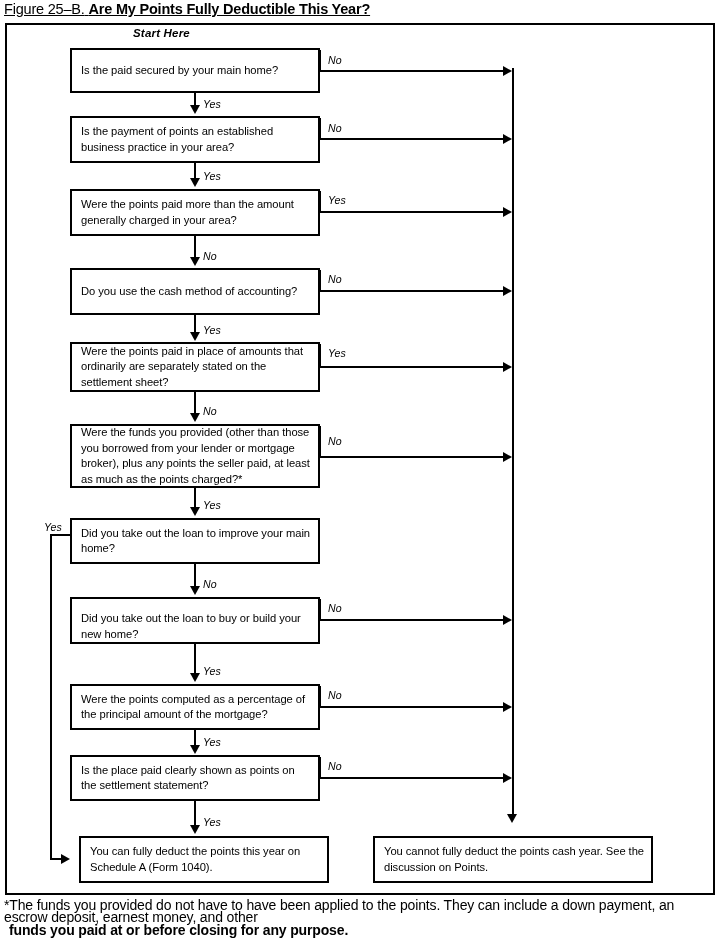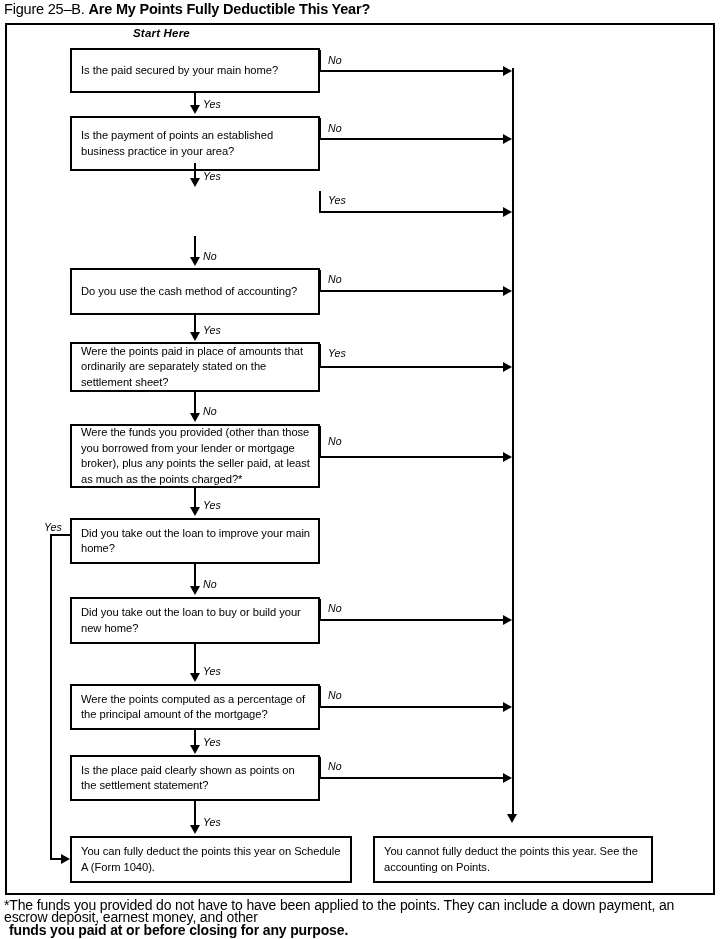--- a/index.html
+++ b/index.html
@@ -20,20 +20,21 @@
   }
 
   
   #fig-title {
     position: absolute;
     left: 4px;
     top: 1px;
     font-size: 14.5px;
     white-space: nowrap;
     letter-spacing: -0.2px;
+    text-decoration: underline;
   }
   #fig-title .label { font-weight: normal; }
   #fig-title .question { font-weight: bold; }
 
   
   #frame {
     position: absolute;
     left: 5px;
     top: 23px;
     width: 710px;
@@ -127,59 +128,62 @@
   </div>
 
   <div id="frame"></div>
 
   <div id="start-here">Start Here</div>
 
   <div class="fbox" style="left:70px; top:48px; width:250px; height:45px;">
     <div class="txt">Is the paid secured by your main home?</div>
   </div>
 
-  <div class="fbox" style="left:70px; top:116px; width:250px; height:55px;">
+  <div class="fbox" style="left:70px; top:116px; width:250px; height:47px;">
     <div class="txt">Is the payment of points an established business practice in your area?</div>
   </div>
 
+  <div class="fbox" style="left:70px; top:189px; width:250px; height:47px;">
+    <div class="txt">Were the points paid more than the amount generally charged in your area?</div>
+  </div>
 
   <div class="fbox" style="left:70px; top:268px; width:250px; height:47px;">
     <div class="txt">Do you use the cash method of accounting?</div>
   </div>
 
   <div class="fbox" style="left:70px; top:342px; width:250px; height:50px;">
     <div class="txt">Were the points paid in place of amounts that ordinarily are separately stated on the settlement sheet?</div>
   </div>
 
   <div class="fbox" style="left:70px; top:424px; width:250px; height:64px;">
     <div class="txt">Were the funds you provided (other than those you borrowed from your lender or mortgage broker), plus any points the seller paid, at least as much as the points charged?*</div>
   </div>
 
   <div class="fbox" style="left:70px; top:518px; width:250px; height:46px;">
     <div class="txt">Did you take out the loan to improve your main home?</div>
   </div>
 
-  <div class="fbox" style="left:70px; top:597px; width:250px; height:47px;">
+  <div class="fbox" style="left:70px; top:597px; width:250px; height:47px;align-items:flex-end;">
     <div class="txt">Did you take out the loan to buy or build your new home?</div>
   </div>
 
   <div class="fbox" style="left:70px; top:684px; width:250px; height:46px;">
     <div class="txt">Were the points computed as a percentage of the principal amount of the mortgage?</div>
   </div>
 
   <div class="fbox" style="left:70px; top:755px; width:250px; height:46px;">
     <div class="txt">Is the place paid clearly shown as points on the settlement statement?</div>
   </div>
 
-  <div class="fbox" style="left:70px; top:836px; width:282px; height:47px;">
+  <div class="fbox" style="left:79px; top:836px; width:250px; height:47px;">
     <div class="txt">You can fully deduct the points this year on Schedule A (Form 1040).</div>
   </div>
 
   <div class="fbox" style="left:373px; top:836px; width:280px; height:47px;">
-    <div class="txt"><span>You cannot fully deduct the points this year. See the accounting on </span><span class="ital">Points</span><span>.</span></div>
+    <div class="txt"><span>You cannot fully deduct the points cash year. See the discussion on </span><span class="ital">Points</span><span>.</span></div>
   </div>
 
   <div class="vline" style="left:193.8px; top:93px; height:14px;"></div>
   <div class="arrow-down" style="left:189.5px; top:105px;"></div>
   <div class="elabel" style="left:203px; top:98px;">Yes</div>
 
   <div class="vline" style="left:193.8px; top:163px; height:16px;"></div>
   <div class="arrow-down" style="left:189.5px; top:178px;"></div>
   <div class="elabel" style="left:203px; top:170px;">Yes</div>
 

